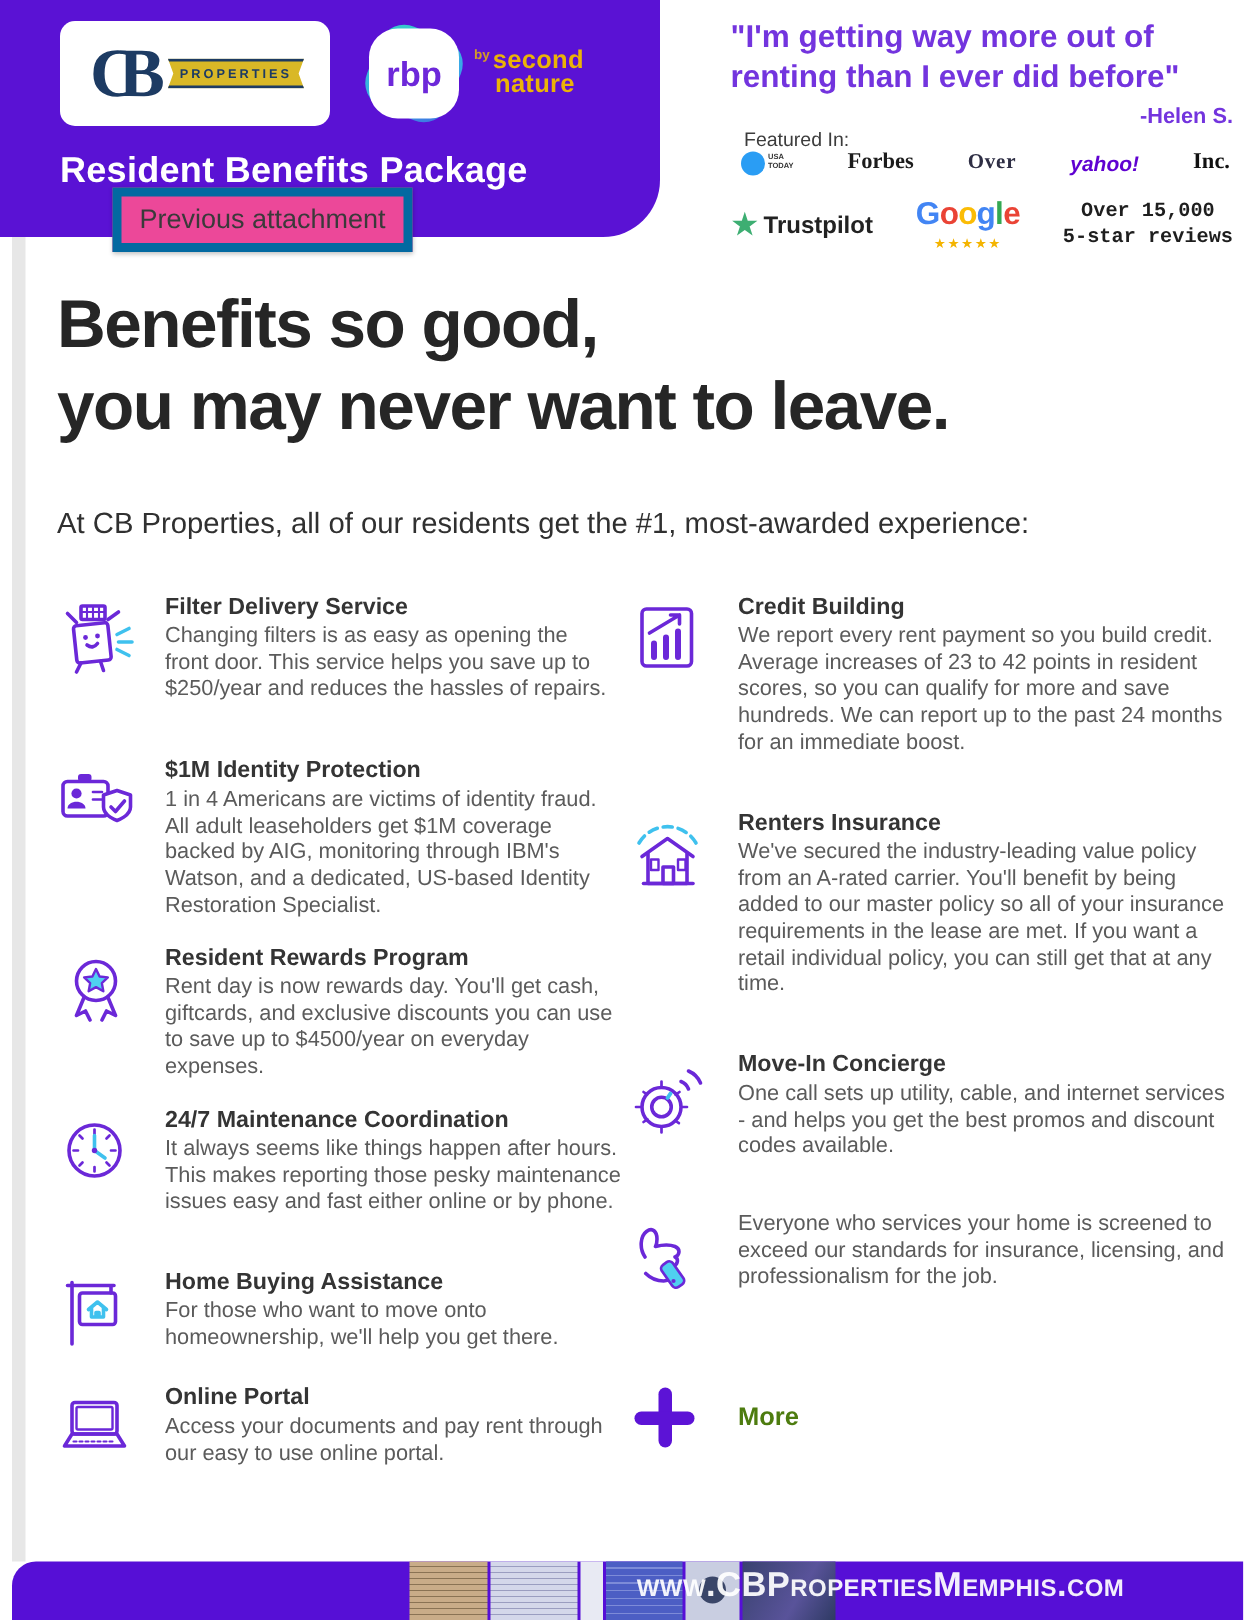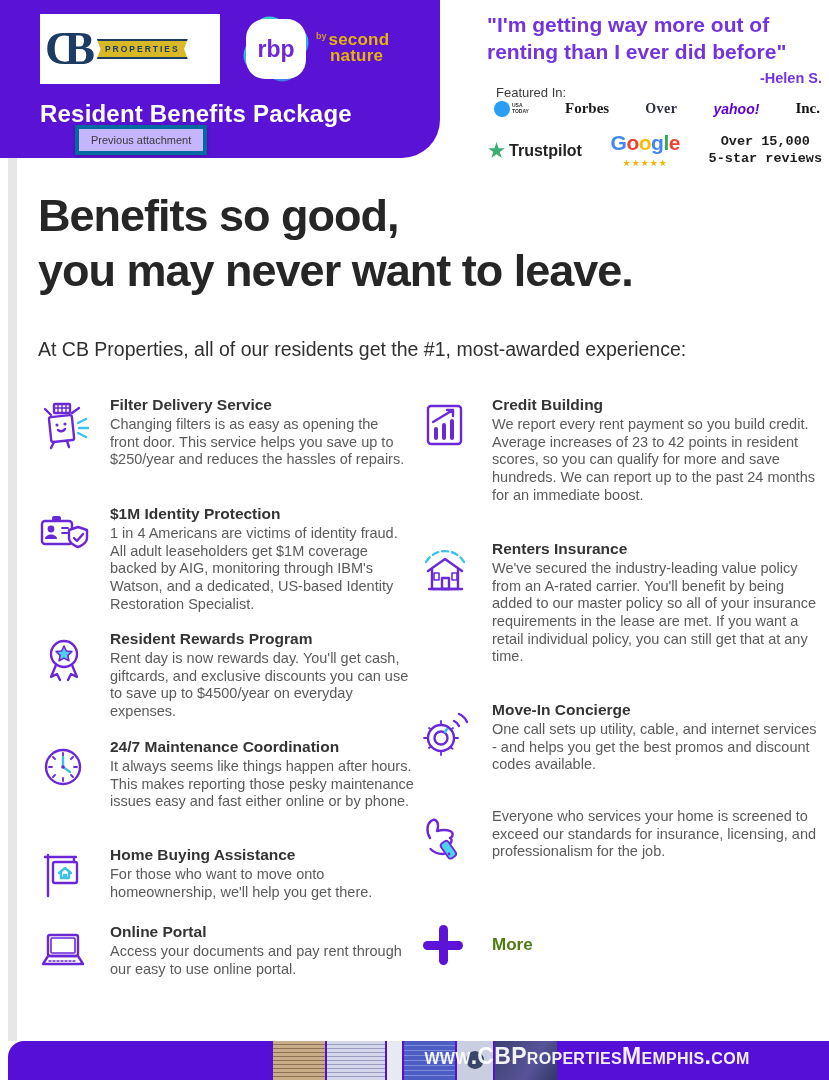--- a/index.html
+++ b/index.html
@@ -8,21 +8,21 @@
     position:relative; width:829px; height:1080px; overflow:hidden;
     background:#fff; font-family:"Liberation Sans", sans-serif;
   }
   
   .hdr {
     position:absolute; left:0; top:0; width:440px; height:158px;
     background:#5a12d4; border-bottom-right-radius:38px;
   }
   .logo-card {
     position:absolute; left:40px; top:14px; width:180px; height:70px;
-    background:#fff; border-radius:0; display:flex; align-items:center; padding-left:5px;
+    background:#fff; border-radius:10px; display:flex; align-items:center; padding-left:20px;
   }
   .monogram {
     font-family:"Liberation Serif", serif; font-weight:bold; font-size:46px;
     color:#1d3b63; letter-spacing:-14px; padding-right:16px; line-height:1;
   }
   .prop-banner {
     background:#d9b826; border-top:2px solid #1d3b63; border-bottom:2px solid #1d3b63;
     padding:3px 8px; font-size:8.5px; font-weight:bold; color:#1d3b63; letter-spacing:2px;
     clip-path:polygon(0 0,100% 0,96% 50%,100% 100%,0 100%,4% 50%);
   }
@@ -39,22 +39,22 @@
   .by-second { position:absolute; left:316px; top:32px; color:#eab308; line-height:0.95; }
   .by-second .by { font-size:9px; font-weight:bold; opacity:.85; vertical-align:top; margin-right:2px; }
   .by-second .nm { font-size:17px; font-weight:bold; letter-spacing:.2px; }
   .hdr-title {
     position:absolute; left:40px; top:100px; color:#fff; font-weight:bold;
     font-size:24px; letter-spacing:.2px; white-space:nowrap;
   }
   
   .tooltip {
     position:absolute; left:75px; top:125px; z-index:9;
-    background:#c4b5fd; border:4px solid #0369a1; box-shadow:0 1px 3px rgba(0,0,0,.25);
-    padding:5px 12px; font-size:11px; color:#3a3a3a; white-space:nowrap;
+    background:#ec4899; border:6px solid #0369a1; box-shadow:0 1px 3px rgba(0,0,0,.25);
+    padding:5px 12px; font-size:18px; color:#3a3a3a; white-space:nowrap;
   }
   
   .quote { position:absolute; left:487px; top:12px; width:335px; color:#7334de; font-weight:bold; font-size:21px; line-height:1.28; }
   .quote-attr { position:absolute; left:487px; top:70px; width:335px; text-align:right; color:#7334de; font-weight:bold; font-size:14.5px; }
   .feat-label { position:absolute; left:496px; top:85px; font-size:13px; color:#3c3c3c; }
   .logo-row { position:absolute; left:494px; top:100px; width:326px; display:flex; justify-content:space-between; align-items:center; }
   .usat { display:flex; align-items:center; gap:2px; }
   .usat-dot { width:16px; height:16px; border-radius:50%; background:#2a9df4; }
   .usat-txt { font-size:5px; font-weight:bold; color:#333; line-height:1.1; }
   .forbes { font-family:"Liberation Serif", serif; font-weight:bold; font-size:15px; color:#1c1c1c; }

